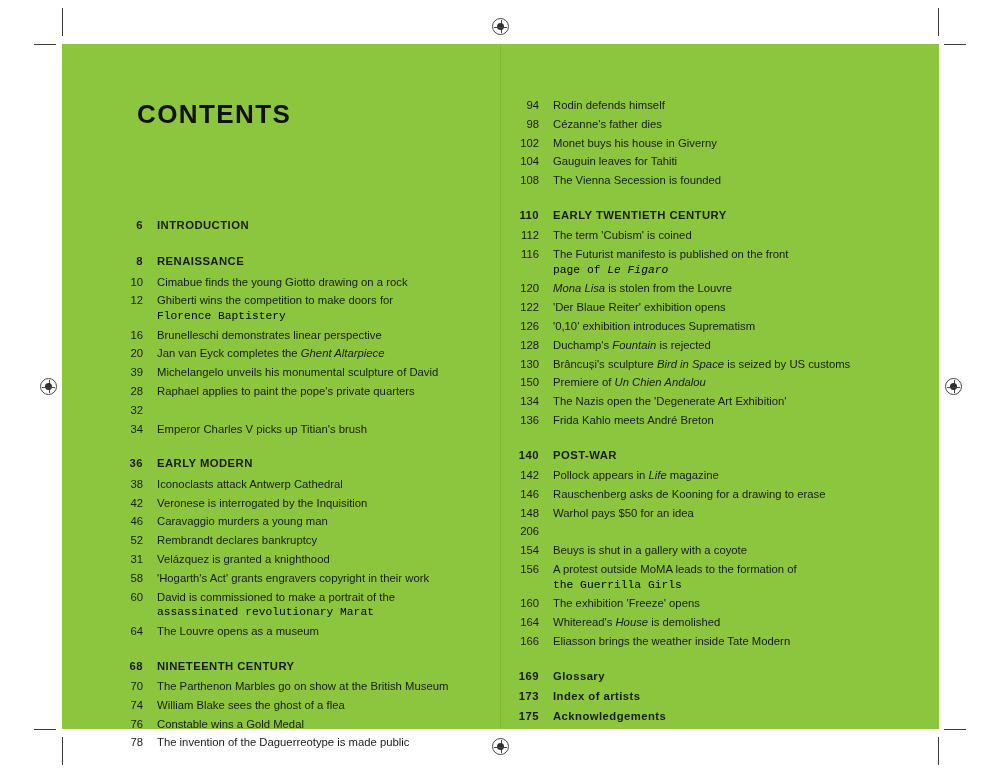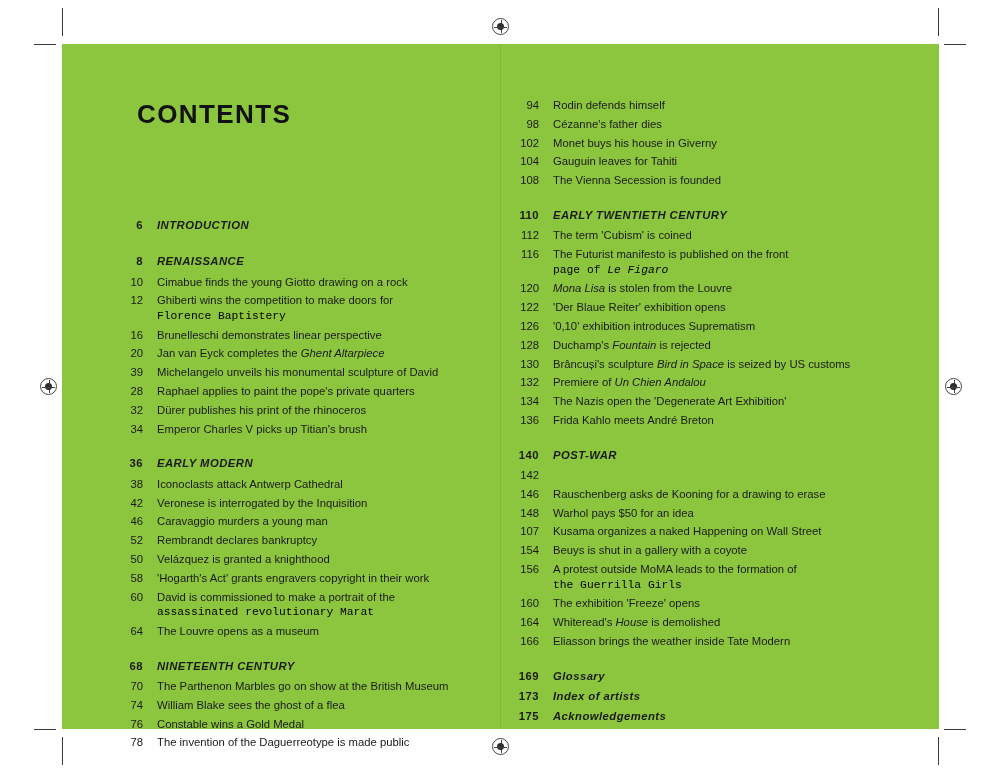--- a/index.html
+++ b/index.html
@@ -113,21 +113,21 @@
     flex: 1;
     padding-right: 24px;
   }
   .entry.row { margin-bottom: 7.5px; }
   .entry.heading {
     font-weight: bold;
     letter-spacing: 0.45px;
     margin-bottom: 9px;
     margin-top: 0;
   }
-  .entry.heading .txt { font-weight: bold; font-style: italic; }
+  .entry.heading .txt { font-weight: bold; }
   .spacer-md { height: 16px; }
   .cont {
     padding-left: 52px;
     margin-top: -4px;
     margin-bottom: 7.5px;
     font-size: 11.3px;
     font-family: Liberation Mono, monospace;
   }
   em { font-style: italic; }
 </style>
@@ -193,21 +193,20 @@
           <div class="entry row">
             <span class="pg">39</span>
             <span class="txt">Michelangelo unveils his monumental sculpture of David</span>
           </div>
           <div class="entry row">
             <span class="pg">28</span>
             <span class="txt">Raphael applies to paint the pope's private quarters</span>
           </div>
           <div class="entry row">
             <span class="pg">32</span>
-            <span class="txt">Dürer publishes his print of the rhinoceros</span>
           </div>
           <div class="entry row">
             <span class="pg">34</span>
             <span class="txt">Emperor Charles V picks up Titian's brush</span>
           </div>
           <div class="spacer-md"></div>
           <div class="entry heading">
             <span class="pg">36</span>
             <span class="txt">EARLY MODERN</span>
           </div>
@@ -221,21 +220,21 @@
           </div>
           <div class="entry row">
             <span class="pg">46</span>
             <span class="txt">Caravaggio murders a young man</span>
           </div>
           <div class="entry row">
             <span class="pg">52</span>
             <span class="txt">Rembrandt declares bankruptcy</span>
           </div>
           <div class="entry row">
-            <span class="pg">50</span>
+            <span class="pg">31</span>
             <span class="txt">Velázquez is granted a knighthood</span>
           </div>
           <div class="entry row">
             <span class="pg">58</span>
             <span class="txt">'Hogarth's Act' grants engravers copyright in their work</span>
           </div>
           <div class="entry row">
             <span class="pg">60</span>
             <span class="txt">David is commissioned to make a portrait of the</span>
           </div>
@@ -318,50 +317,50 @@
           </div>
           <div class="entry row">
             <span class="pg">128</span>
             <span class="txt">Duchamp's <em>Fountain</em> is rejected</span>
           </div>
           <div class="entry row">
             <span class="pg">130</span>
             <span class="txt">Brâncuși's sculpture <em>Bird in Space</em> is seized by US customs</span>
           </div>
           <div class="entry row">
-            <span class="pg">132</span>
+            <span class="pg">150</span>
             <span class="txt">Premiere of <em>Un Chien Andalou</em></span>
           </div>
           <div class="entry row">
             <span class="pg">134</span>
             <span class="txt">The Nazis open the 'Degenerate Art Exhibition'</span>
           </div>
           <div class="entry row">
             <span class="pg">136</span>
             <span class="txt">Frida Kahlo meets André Breton</span>
           </div>
           <div class="spacer-md"></div>
           <div class="entry heading">
             <span class="pg">140</span>
             <span class="txt">POST-WAR</span>
           </div>
           <div class="entry row">
             <span class="pg">142</span>
+            <span class="txt">Pollock appears in <em>Life</em> magazine</span>
           </div>
           <div class="entry row">
             <span class="pg">146</span>
             <span class="txt">Rauschenberg asks de Kooning for a drawing to erase</span>
           </div>
           <div class="entry row">
             <span class="pg">148</span>
             <span class="txt">Warhol pays $50 for an idea</span>
           </div>
           <div class="entry row">
-            <span class="pg">107</span>
-            <span class="txt">Kusama organizes a naked Happening on Wall Street</span>
+            <span class="pg">206</span>
           </div>
           <div class="entry row">
             <span class="pg">154</span>
             <span class="txt">Beuys is shut in a gallery with a coyote</span>
           </div>
           <div class="entry row">
             <span class="pg">156</span>
             <span class="txt">A protest outside MoMA leads to the formation of</span>
           </div>
           <div class="cont">the Guerrilla Girls</div>

